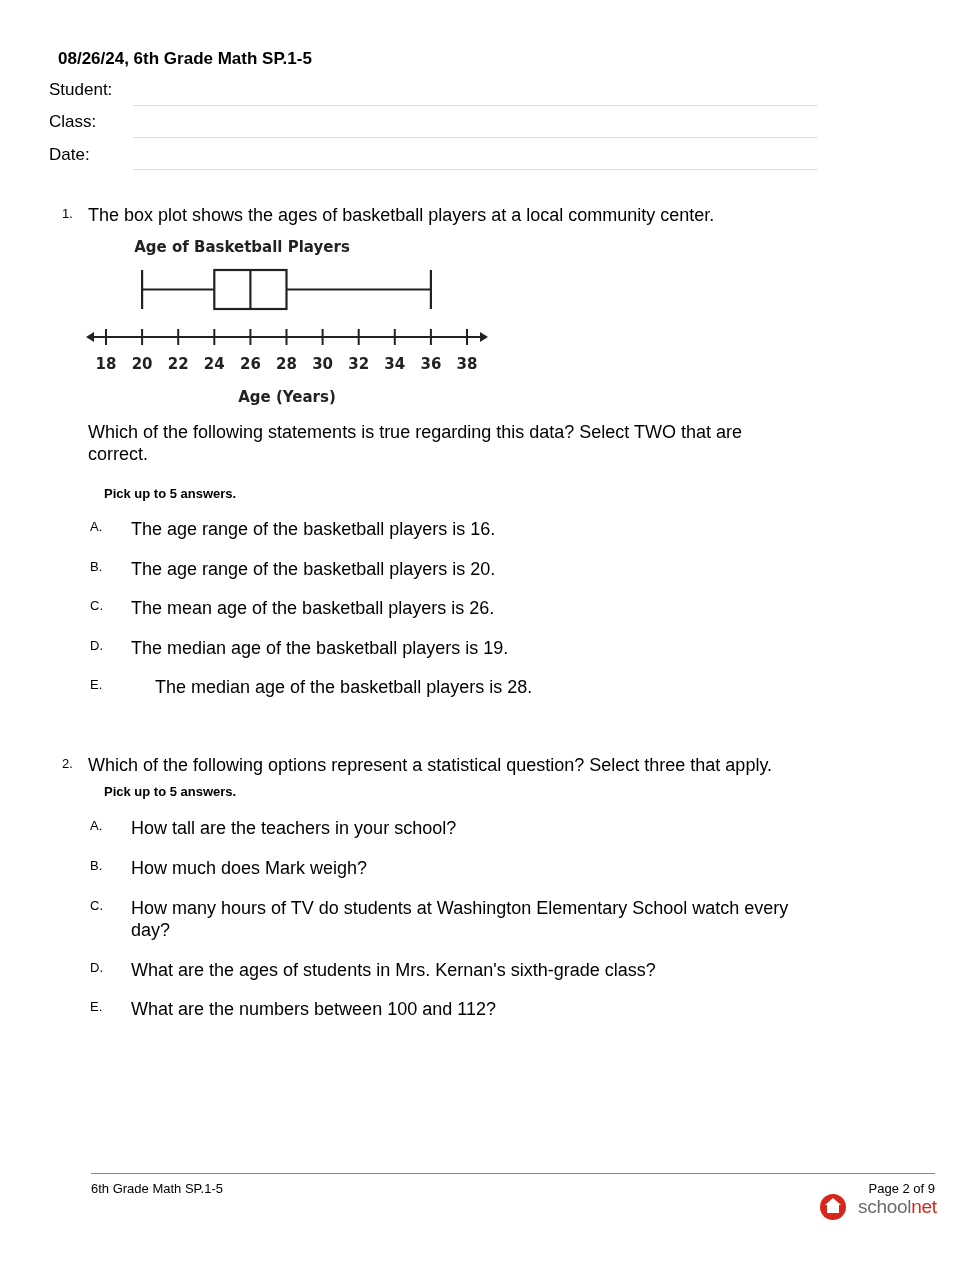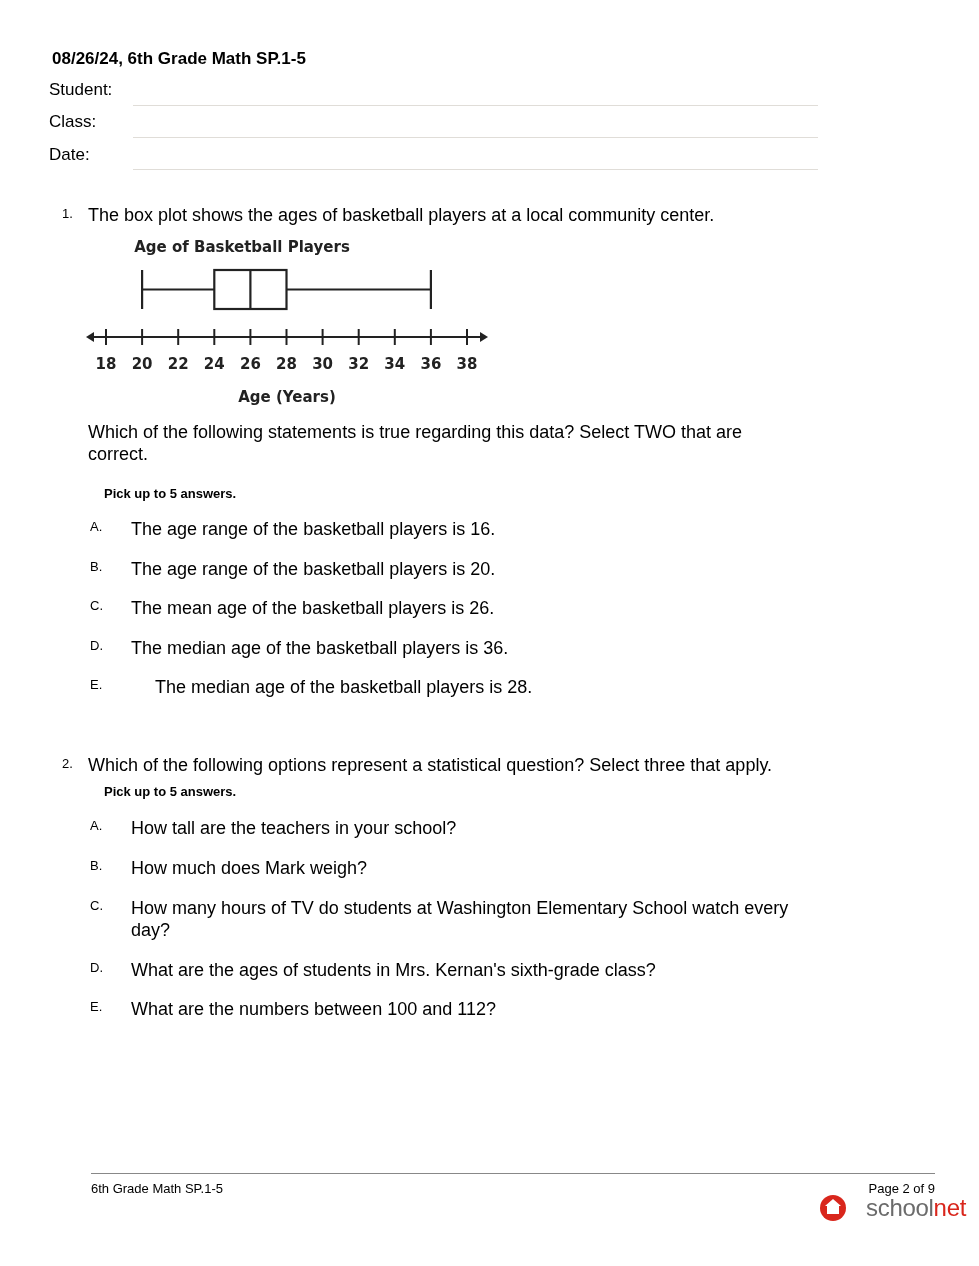--- a/index.html
+++ b/index.html
@@ -1,34 +1,34 @@
 <!DOCTYPE html>
 <html><head>
 <meta charset="utf-8">
 <style>
   html, body { margin: 0; padding: 0; background: #ffffff; }
   body { width: 979px; height: 1266px; position: relative; font-family: "Liberation Sans", sans-serif; color: #000; overflow: hidden; }
-  .title { position: absolute; left: 52px; top: 49px; font-size: 17px; font-weight: bold; }
+  .title { position: absolute; left: 58px; top: 49px; font-size: 17px; font-weight: bold; }
   .field { position: absolute; left: 49px; font-size: 17px; }
   .field-line { position: absolute; left: 133px; width: 685px; height: 0; border-top: 1.5px solid #e0ddd8; }
   .qnum { position: absolute; left: 62px; font-size: 13px; }
   .qtext { position: absolute; left: 88px; font-size: 18px; line-height: 22px; }
   .pick { position: absolute; left: 88px; font-size: 13px; font-weight: bold; padding-left: 16px; }
   .opt-letter { position: absolute; left: 90px; font-size: 13px; }
   .opt-text { position: absolute; left: 131px; font-size: 18px; line-height: 22px; width: 690px; }
   .chart { position: absolute; left: 82px; top: 232px; }
   .chart text { font-family: "DejaVu Sans", sans-serif; font-weight: bold; fill: #222; }
   .footer-line { position: absolute; left: 91px; top: 1173px; width: 844px; border-top: 1px solid #888; }
   .footer-left { position: absolute; left: 91px; top: 1181px; font-size: 13px; }
   .footer-right { position: absolute; right: 44px; top: 1181px; font-size: 13px; }
   .logo { position: absolute; left: 820px; top: 1194px; display: flex; align-items: center; }
   .logo-icon { width: 26px; height: 26px; border-radius: 50%; background: #d9261c; position: relative; }
   .logo-icon::after { content: ""; position: absolute; left: 7px; top: 11px; width: 12px; height: 8px; background: #fff; }
   .logo-icon::before { content: ""; position: absolute; left: 5px; top: 4px; width: 0; height: 0; border-left: 8px solid transparent; border-right: 8px solid transparent; border-bottom: 7px solid #fff; }
-  .logo-text { font-size: 24px; margin-left: 20px; letter-spacing: -0.3px; }
+  .logo-text { font-size: 19px; margin-left: 12px; letter-spacing: -0.3px; }
   .logo-school { color: #6b6b6b; }
   .logo-net { color: #d9261c; }
 </style>
 </head>
 <body>
 
 <div class="title">08/26/24, 6th Grade Math SP.1-5</div>
 
 <div class="field" style="top:80px;">Student:</div>
 <div class="field-line" style="top:105px;"></div>
@@ -84,21 +84,21 @@
 <div class="pick" style="top:486px;">Pick up to 5 answers.</div>
 
 <div>
   <div class="opt-letter" style="top:519px;">A.</div>
   <div class="opt-text" style="top:518px;">The age range of the basketball players is 16.</div>
   <div class="opt-letter" style="top:559px;">B.</div>
   <div class="opt-text" style="top:558px;">The age range of the basketball players is 20.</div>
   <div class="opt-letter" style="top:598px;">C.</div>
   <div class="opt-text" style="top:597px;">The mean age of the basketball players is 26.</div>
   <div class="opt-letter" style="top:638px;">D.</div>
-  <div class="opt-text" style="top:637px;">The median age of the basketball players is 36.</div>
+  <div class="opt-text" style="top:637px;">The median age of the basketball players is 19.</div>
   <div class="opt-letter" style="top:677px;">E.</div>
   <div class="opt-text" style="top:676px;margin-left:24px;">The median age of the basketball players is 28.</div>
 </div>
 
 <div class="qnum" style="top:756px;">2.</div>
 <div class="qtext" style="top:754px;">Which of the following options represent a statistical question?  Select three that apply.</div>
 <div class="pick" style="top:784px;">Pick up to 5 answers.</div>
 
 <div>
   <div class="opt-letter" style="top:818px;">A.</div>

